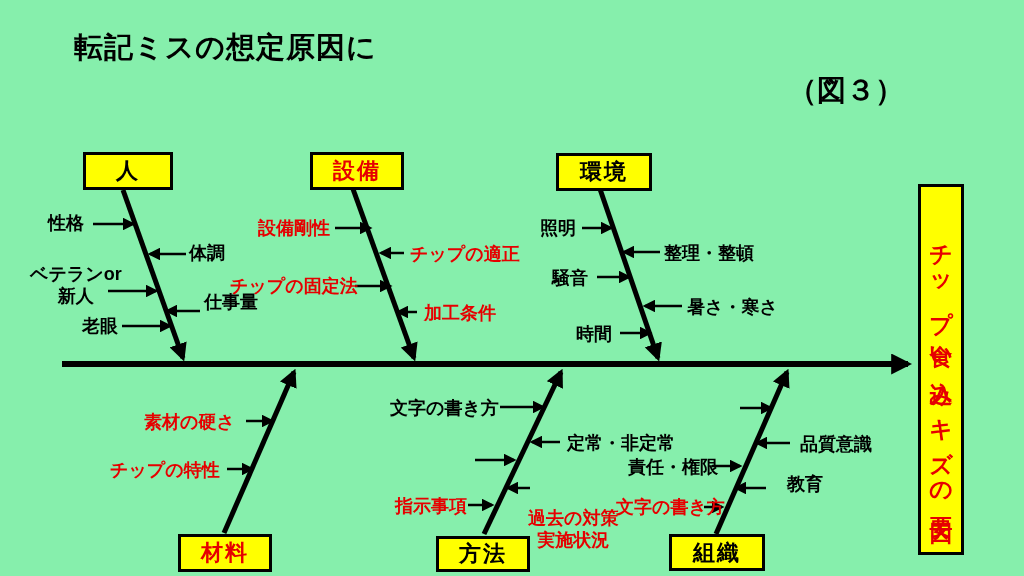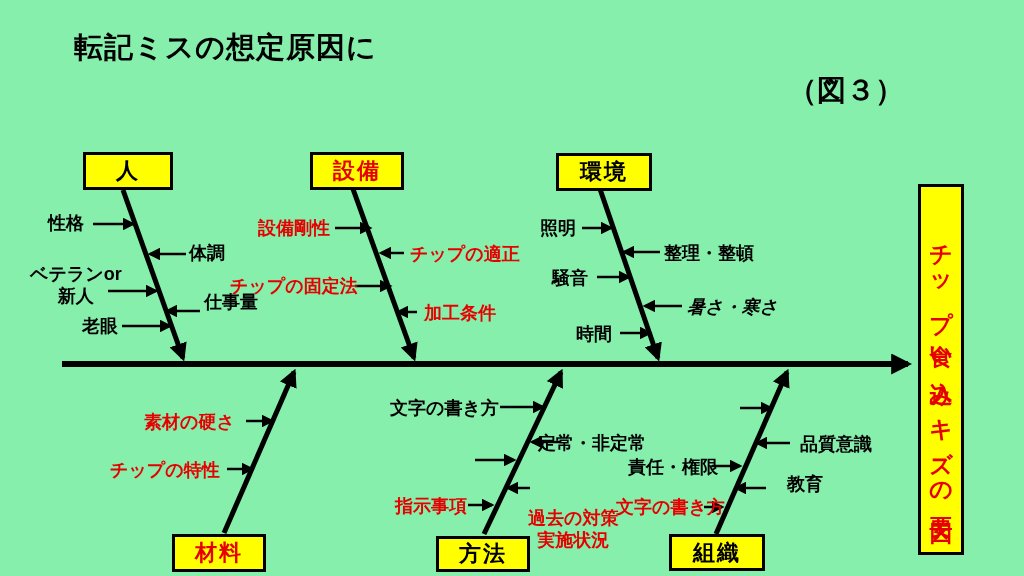--- a/index.html
+++ b/index.html
@@ -97,21 +97,21 @@
 
   <div class="catbox" style="left:83px;top:152px;width:84px;height:32px;">
       <span>人</span>
     </div>
   <div class="catbox red" style="left:310px;top:152px;width:88px;height:32px;">
       <span>設備</span>
     </div>
   <div class="catbox" style="left:556px;top:153px;width:90px;height:32px;">
       <span>環境</span>
     </div>
-  <div class="catbox red" style="left:172px;top:534px;width:88px;height:32px;justify-content:center;">
+  <div class="catbox red" style="left:178px;top:534px;width:88px;height:32px;justify-content:center;">
       <span>材料</span>
     </div>
   <div class="catbox" style="left:669px;top:534px;width:90px;height:31px;">
       <span>組織</span>
     </div>
   <div class="catbox" style="left:436px;top:536px;width:88px;height:30px;">
       <span>方法</span>
     </div>
 
   <div class="effect-box">
@@ -126,28 +126,28 @@
   <div class="cause" style="left:82px;top:316px;">老眼</div>
 
   <div class="cause red" style="left:258px;top:218px;">設備剛性</div>
   <div class="cause red" style="left:410px;top:244px;">チップの適正</div>
   <div class="cause red" style="left:230px;top:276px;">チップの固定法</div>
   <div class="cause red" style="left:424px;top:303px;">加工条件</div>
 
   <div class="cause" style="left:540px;top:218px;">照明</div>
   <div class="cause" style="left:664px;top:243px;">整理・整頓</div>
   <div class="cause" style="left:552px;top:268px;">騒音</div>
-  <div class="cause" style="left:687px;top:297px;font-style:italic;">暑さ・寒さ</div>
+  <div class="cause" style="left:687px;top:297px;">暑さ・寒さ</div>
   <div class="cause" style="left:576px;top:324px;">時間</div>
 
   <div class="cause red" style="left:144px;top:412px;">素材の硬さ</div>
   <div class="cause red" style="left:110px;top:460px;">チップの特性</div>
 
   <div class="cause" style="left:390px;top:398px;">文字の書き方</div>
-  <div class="cause" style="left:538px;top:433px;">定常・非定常</div>
+  <div class="cause" style="left:567px;top:433px;">定常・非定常</div>
   <div class="cause red" style="left:528px;top:492px;margin-top:16px;">過去の対策
 実施状況</div>
   <div class="cause red" style="left:395px;top:496px;">指示事項</div>
 
   <div class="cause" style="left:800px;top:434px;">品質意識</div>
   <div class="cause" style="left:628px;top:457px;">責任・権限</div>
   <div class="cause" style="left:787px;top:474px;">教育</div>
   <div class="cause red" style="left:616px;top:497px;">文字の書き方</div>
 
 </div>

